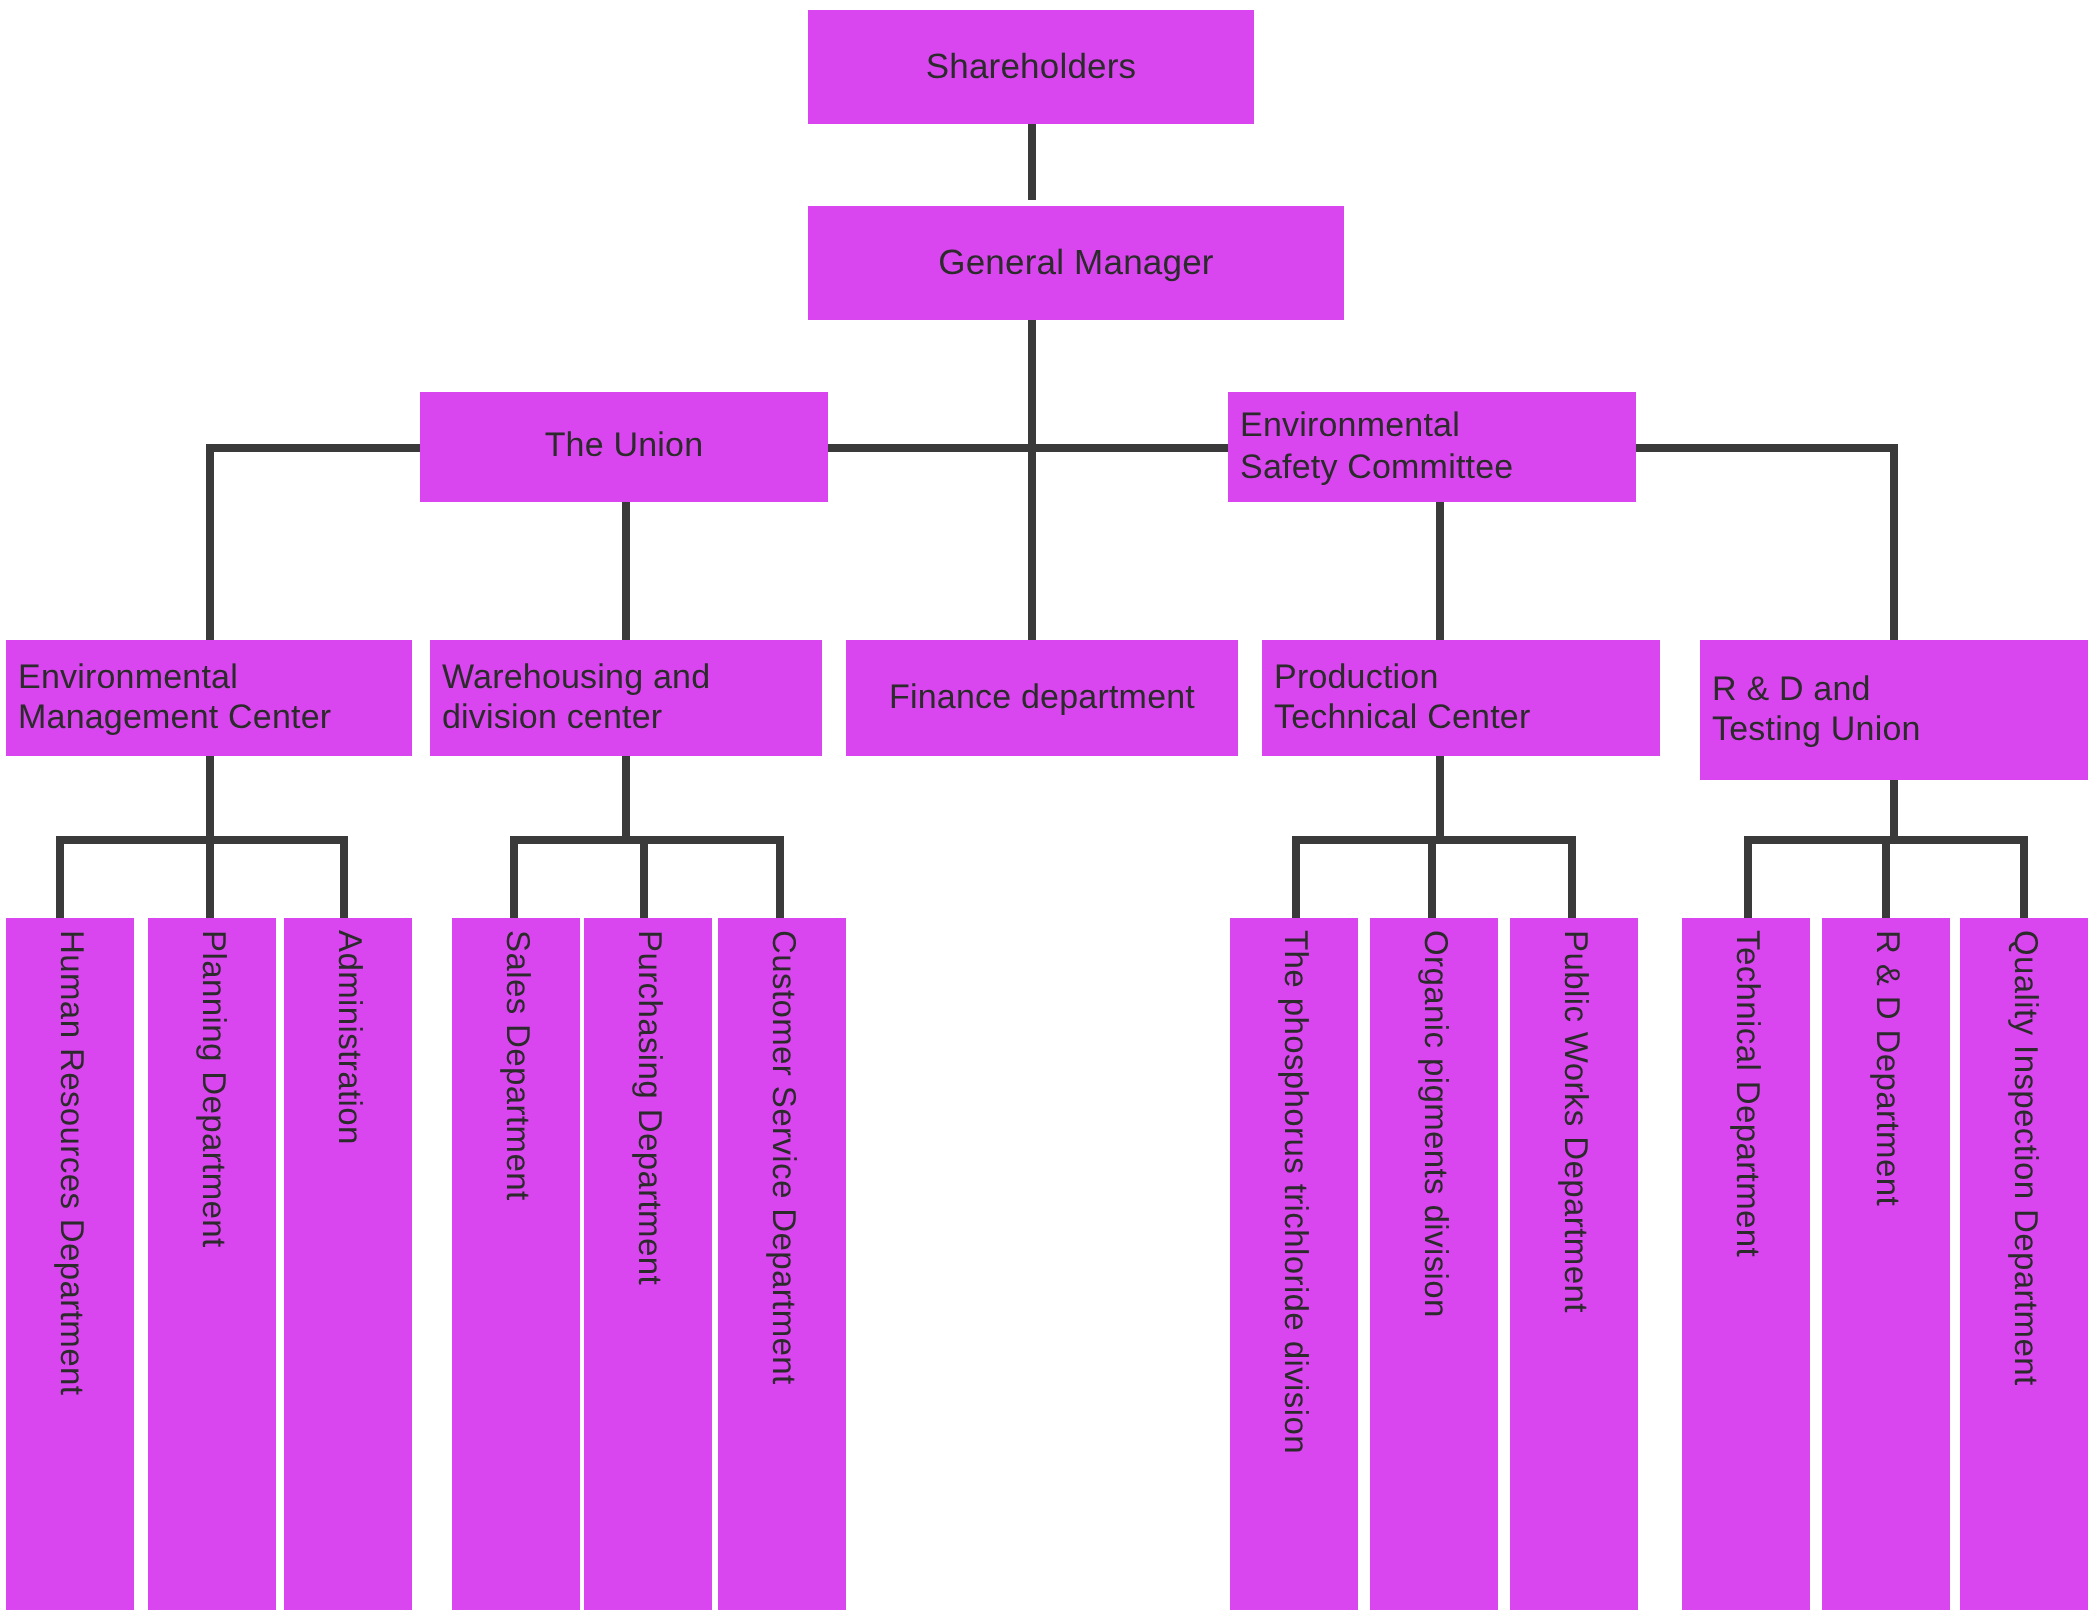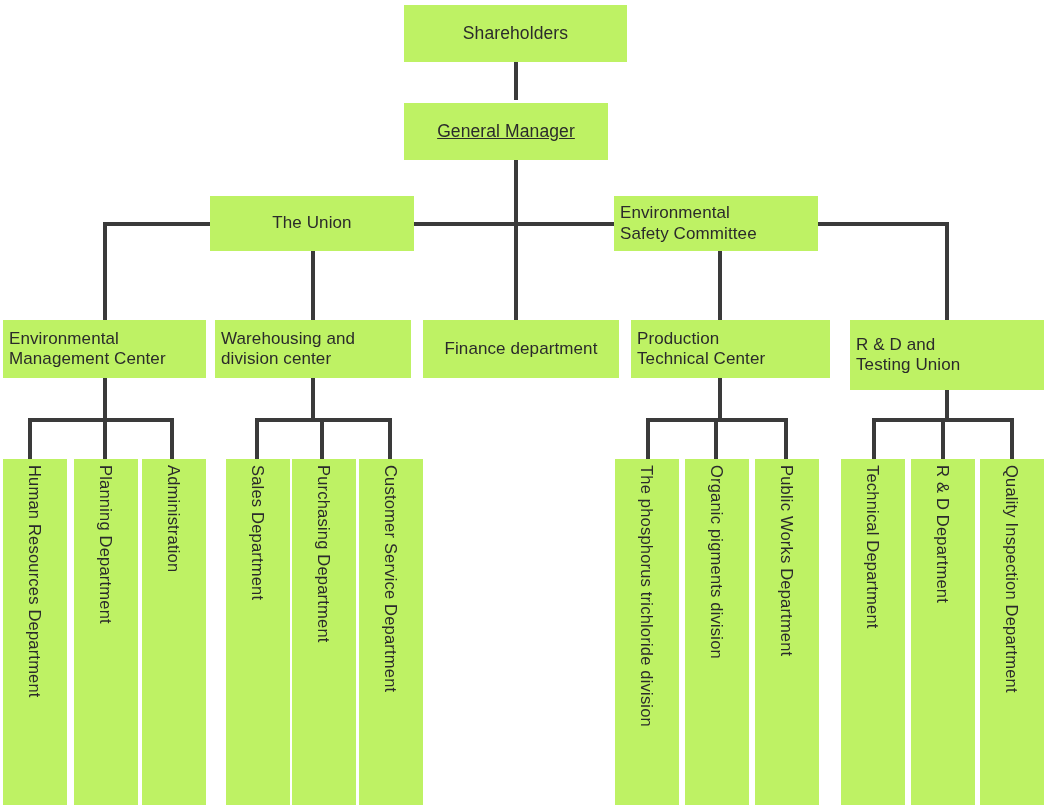--- a/index.html
+++ b/index.html
@@ -13,21 +13,21 @@
   }
   #chart-canvas {
     position: relative;
     width: 1047px;
     height: 811px;
     background: #ffffff;
     overflow: hidden;
   }
   .node {
     position: absolute;
-    background: #bef264;
+    background: #d946ef;
     color: #2b2b2b;
     display: flex;
     align-items: center;
     justify-content: center;
     text-align: center;
     box-sizing: border-box;
     font-size: 17px;
     line-height: 1.18;
     letter-spacing: 0.1px;
   }
@@ -102,21 +102,21 @@
   <div class="conn v" style="left:945px; top:378px; height:42px;"></div>
   <div class="conn h" style="left:872px; top:418px; width:142px;"></div>
   <div class="conn v" style="left:872px; top:418px; height:42px;"></div>
   <div class="conn v" style="left:941px; top:418px; height:42px;"></div>
   <div class="conn v" style="left:1010px; top:418px; height:42px;"></div>
 
   <div class="node level1" style="left:404px; top:5px; width:223px; height:57px;">
     <span class="label">Shareholders</span>
   </div>
 
-  <div class="node level1" style="left:404px; top:103px; width:204px; height:57px;text-decoration:underline;">
+  <div class="node level1" style="left:404px; top:103px; width:268px; height:57px;">
     <span class="label">General Manager</span>
   </div>
 
   <div class="node level2 align-left" style="left:614px; top:196px; width:204px; height:55px;">
     <span class="label">
       <span>Environmental</span><br>
       <span>Safety Committee</span>
     </span>
   </div>
 

